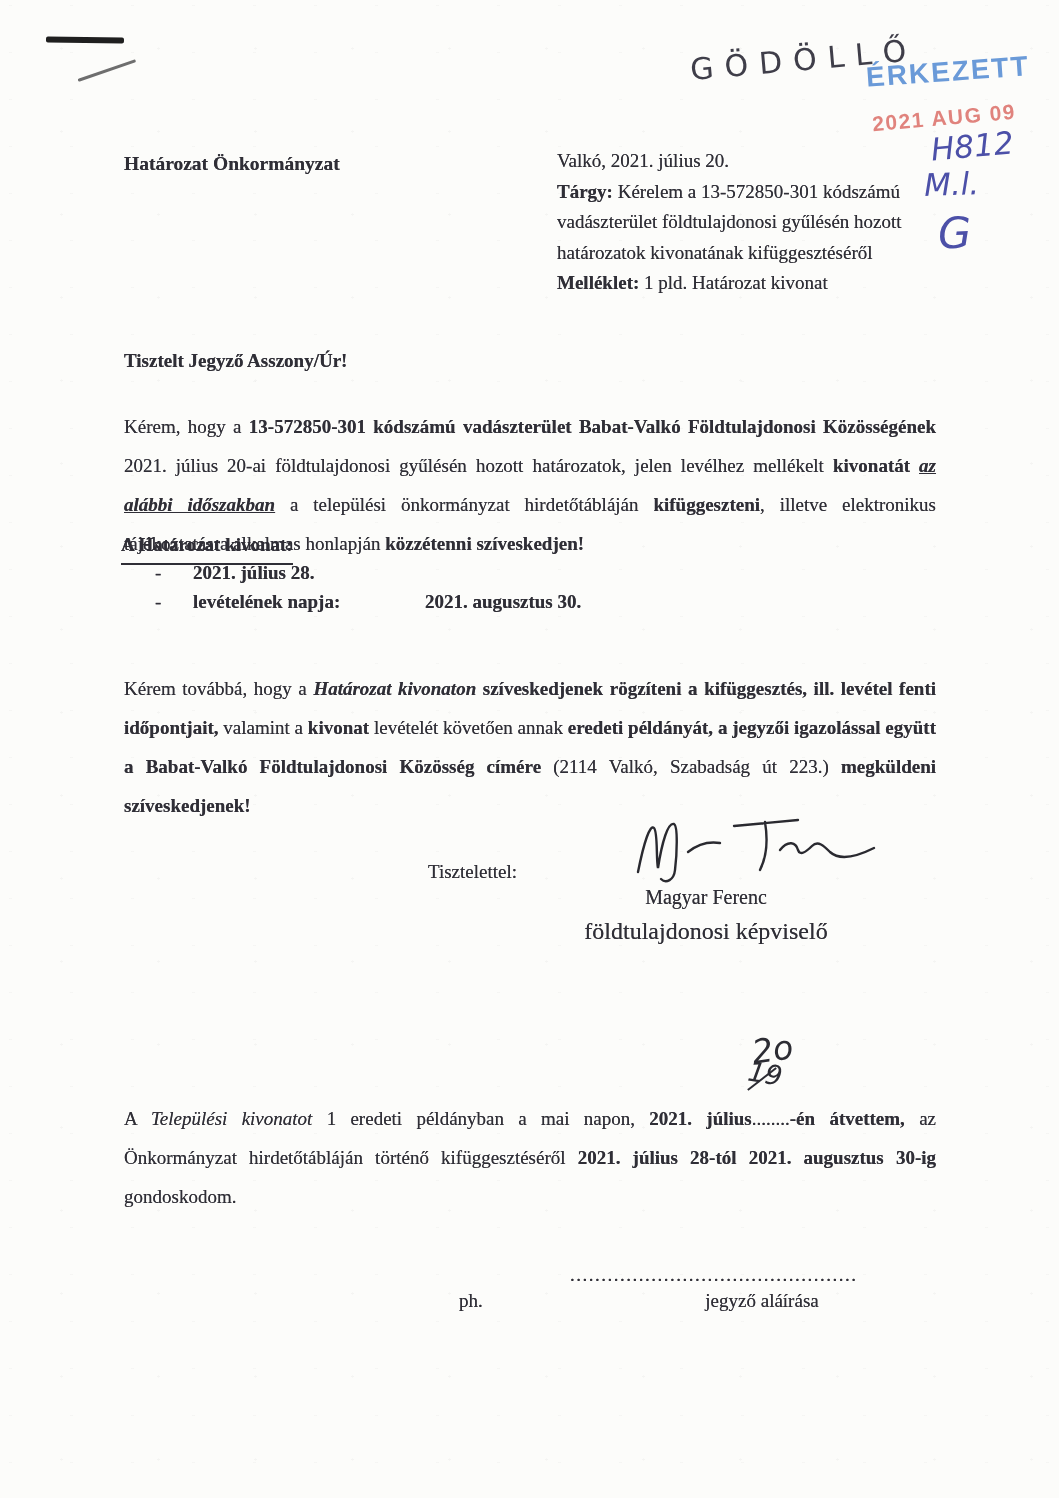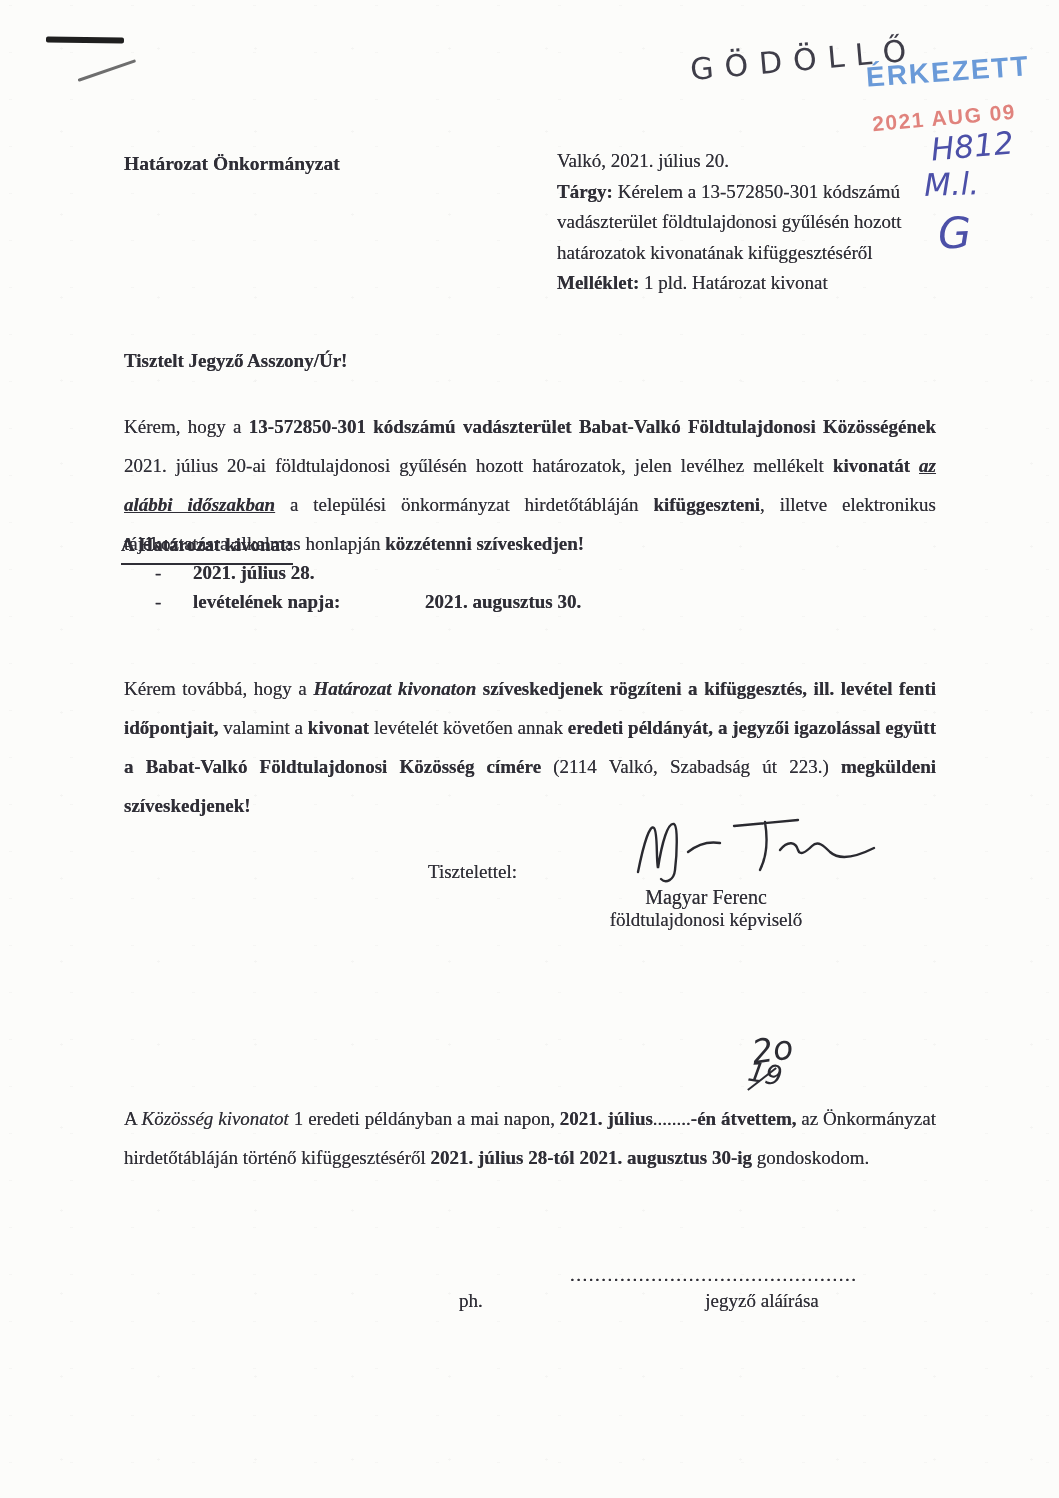--- a/index.html
+++ b/index.html
@@ -50,21 +50,21 @@
   .extract-list { left:124px; top:558px; font-size:19px; line-height:29px; }
   .erow { display:flex; }
   .edash { width:69px; padding-left:31px; box-sizing:border-box; }
   .elabel { width:232px; font-weight:bold; }
   .evalue { font-weight:bold; }
 
   .closing { left:428px; top:861px; font-size:19px; }
   .sig-svg { left:630px; top:814px; }
   .signer { left:546px; top:886px; width:320px; text-align:center; }
   .signer-name { font-size:20px; font-weight:normal; }
-  .signer-title { font-size:19px; margin-top:0; }
+  .signer-title { font-size:24px; margin-top:9px; }
 
   .handink { font-family:"DejaVu Sans", sans-serif; font-style:italic; color:#2c2c33; }
   .day-new { left:752px; top:1030px; font-size:33px; transform:rotate(-8deg); }
   .day-old { left:748px; top:1058px; font-size:27px; transform:rotate(9deg); }
   .day-strike { left:744px; top:1078px; width:36px; height:2px; background:#2c2c33; transform:rotate(-38deg); }
 
   .ph { left:447px; top:1290px; font-size:19px;margin-left:12px; }
   .dots { left:570px; top:1264px; font-size:19px; letter-spacing:1.5px; }
   .sig-caption { left:657px; top:1290px; width:210px; text-align:center; font-size:19px; }
 </style>
@@ -121,19 +121,19 @@
   </svg>
   <div class="abs signer ink">
     <div class="signer-name">Magyar Ferenc</div>
     <div class="signer-title">földtulajdonosi képviselő</div>
   </div>
 
   <div class="abs handink day-new">2o</div>
   <div class="abs handink day-old">19</div>
   <div class="abs day-strike"></div>
 
-  <p class="abs para p3 ink"><span>A </span><span class="i">Közösség kivonatot</span><span> 1 eredeti példányban a mai napon, </span><span class="b">2021. július</span><span>........</span><span class="b">-én átvettem,</span><span> az Önkormányzat hirdetőtábláján történő kifüggesztéséről </span><span class="b">2021. július 28-tól 2021. augusztus 30-ig</span><span> gondoskodom.</span></p>
+  <p class="abs para p3 ink"><span>A </span><span class="i">Települési kivonatot</span><span> 1 eredeti példányban a mai napon, </span><span class="b">2021. július</span><span>........</span><span class="b">-én átvettem,</span><span> az Önkormányzat hirdetőtábláján történő kifüggesztéséről </span><span class="b">2021. július 28-tól 2021. augusztus 30-ig</span><span> gondoskodom.</span></p>
 
   <div class="abs ph ink">ph.</div>
   <div class="abs dots ink">..............................................</div>
   <div class="abs sig-caption ink">jegyző aláírása</div>
 
 </div>
 
 </body></html>

